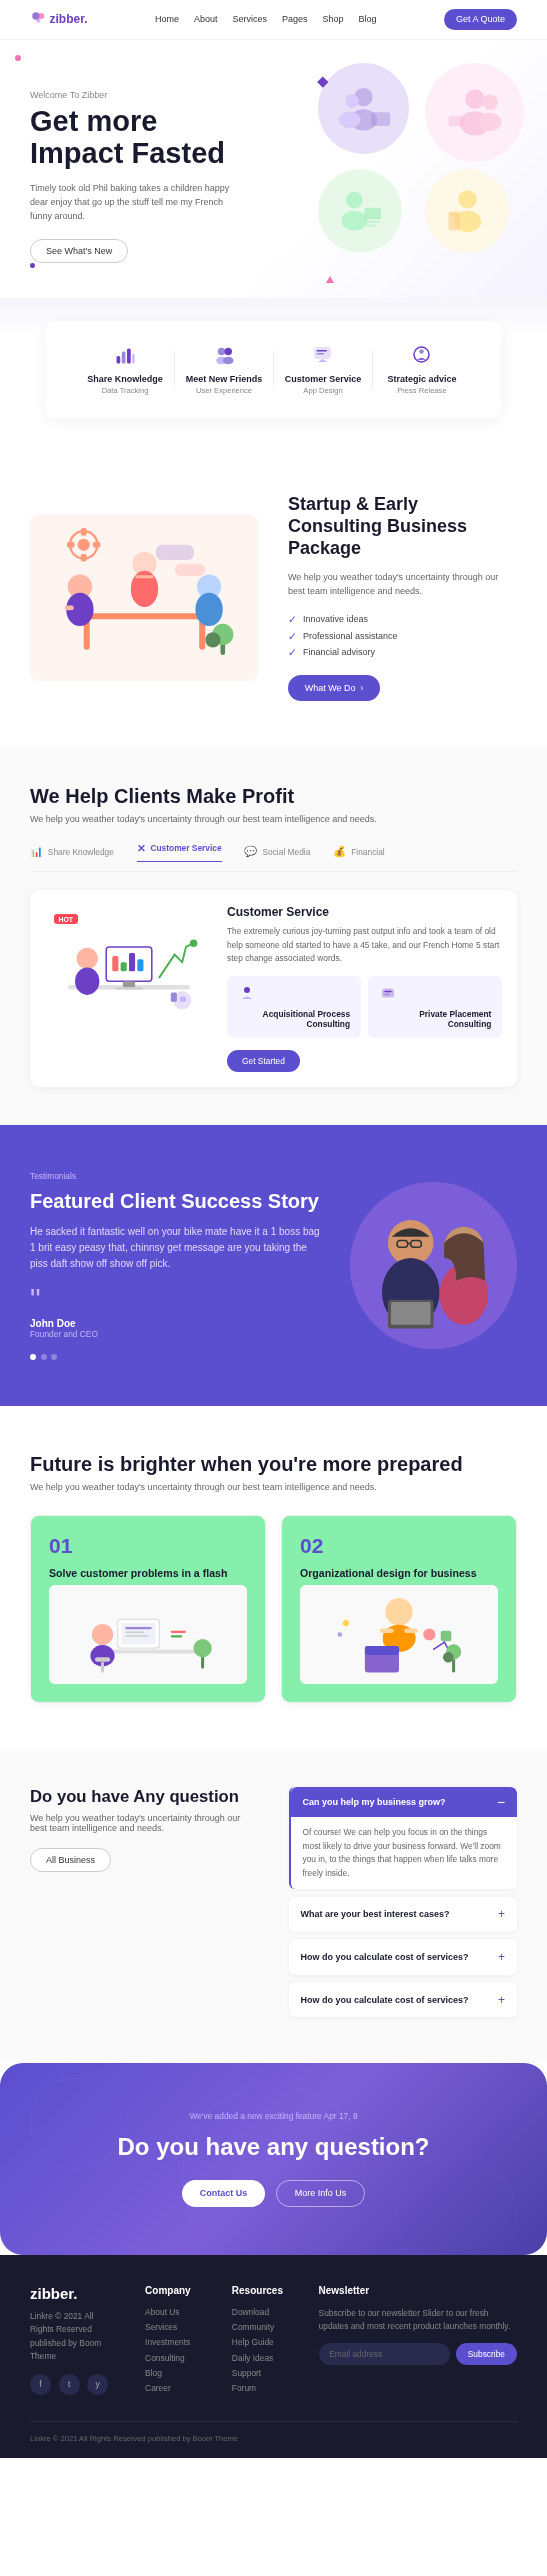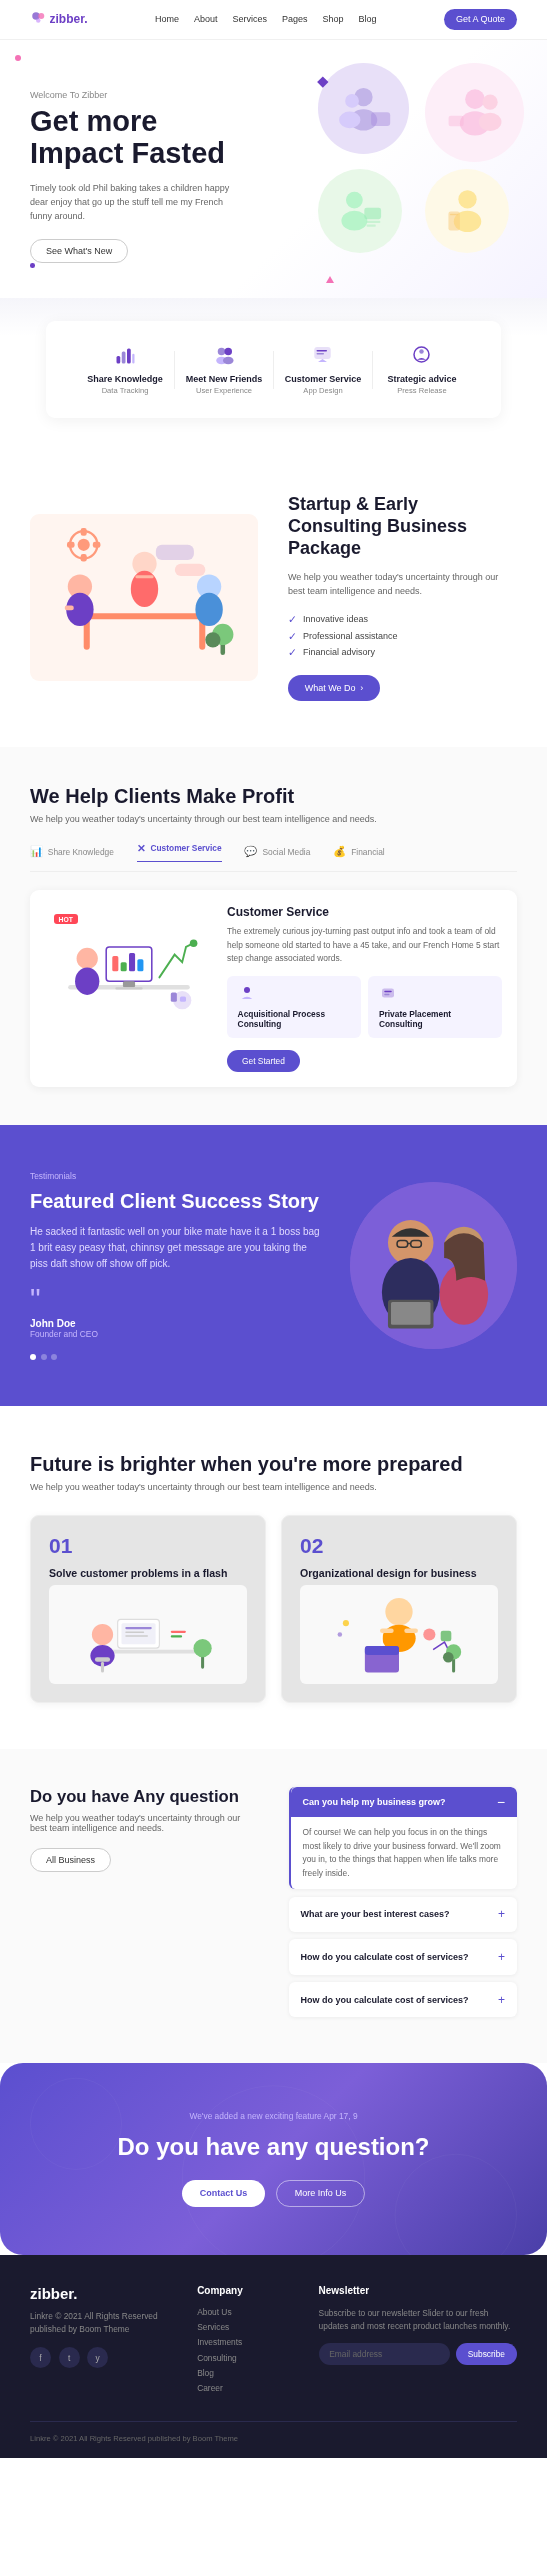--- a/index.html
+++ b/index.html
@@ -86,21 +86,21 @@
     .tab-item { display: flex; align-items: center; gap: 4.6px; font-size: 8.4px; color: #888; cursor: pointer; }
     .tab-item.active { color: #5b4fcf; font-weight: 700; border-bottom: 1.5px solid #5b4fcf; padding-bottom: 7.6px; }
     .tab-icon { font-size: 10.6px; }
     .clients-content { display: flex; gap: 15px; background: #fff; border-radius: 9px; padding: 15px; box-shadow: 0 1.5px 9px rgba(0,0,0,0.06); }
     .clients-illustration { width: 167px; flex-shrink: 0; background: #fff; border-radius: 6px; display: flex; align-items: center; justify-content: center; height: 122px; position: relative; }
     .customers-right { flex: 1; }
     .customers-right h3 { font-size: 12px; font-weight: 700; color: #1a1a2e; margin-bottom: 6px; }
     .customers-right p { font-size: 8.4px; color: #666; line-height: 1.6; margin-bottom: 10.6px; }
     .consulting-cards { display: flex; gap: 7.6px; margin-bottom: 12px; }
     .consult-card { background: #f5f3ff; border-radius: 6px; padding: 7.6px 10.6px; flex: 1; }
-    .consult-card-title { font-size: 8.4px; font-weight: 700; color: #1a1a2e; margin-bottom: 2.3px; }
+    .consult-card-title { font-size: 8.4px; font-weight: 700; color: #1a1a2e; margin-bottom: 2.3px; text-align: right; }
     .get-started-btn {
       background: #5b4fcf; color: #fff; border: none; border-radius: 15px;
       padding: 6px 15px; font-size: 8.4px; cursor: pointer;
     }
     .hot-badge {
       position: absolute; top: 9px; left: 9px;
       background: #ff4757; color: #fff; border-radius: 3px; padding: 1.5px 4.6px; font-size: 6.8px; font-weight: 700;
     }
 
     
@@ -123,21 +123,21 @@
       width: 167px; height: 167px; border-radius: 50%; overflow: hidden;
       background: #7c5fd8; display: flex; align-items: center; justify-content: center;
     }
 
     
     .future-section { padding: 46px 30px; background: #fff; }
     .future-title { font-size: 20px; font-weight: 800; color: #1a1a2e; margin-bottom: 6px; line-height: 1.2; }
     .future-desc { font-size: 9px; color: #666; margin-bottom: 23px; }
     .future-cards { display: flex; gap: 15px; }
     .future-card {
-      flex: 1; background: #e5e5e5; border: 0.8px solid #eee;
+      flex: 1; background: #86efac; border: 0.8px solid #eee;
       border-radius: 9px; padding: 18px; box-shadow: 0 1.5px 7.6px rgba(0,0,0,0.05);
     }
     .card-number { font-size: 21px; font-weight: 800; color: #5b4fcf; margin-bottom: 9px; }
     .card-title { font-size: 10.6px; font-weight: 700; color: #1a1a2e; margin-bottom: 6px; }
     .card-img { width: 100%; height: 99px; background: #f9f9f9; border-radius: 6px; display: flex; align-items: center; justify-content: center; overflow: hidden; }
 
     
     .faq-section { padding: 38px 30px; background: #fafafa; display: flex; gap: 30px; }
     .faq-left { flex: 1; }
     .faq-left-title { font-size: 16.7px; font-weight: 800; color: #1a1a2e; margin-bottom: 6px; }
@@ -671,20 +671,29 @@
     </div>
     <div class="footer-col">
       <div class="footer-col-title">Company</div>
       <a>About Us</a>
       <a>Services</a>
       <a>Investments</a>
       <a>Consulting</a>
       <a>Blog</a>
       <a>Career</a>
     </div>
+    <div class="footer-col">
+      <div class="footer-col-title">Resources</div>
+      <a>Download</a>
+      <a>Community</a>
+      <a>Help Guide</a>
+      <a>Daily Ideas</a>
+      <a>Support</a>
+      <a>Forum</a>
+    </div>
     <div class="footer-newsletter">
       <div class="footer-col-title">Newsletter</div>
       <p class="footer-newsletter-desc">Subscribe to our newsletter Slider to our fresh updates and most recent product launches monthly.</p>
       <div class="newsletter-input-wrap">
         <input type="email" class="newsletter-input" placeholder="Email address" style="">
         <button class="newsletter-btn">Subscribe</button>
       </div>
     </div>
   </div>
   <div class="footer-bottom">

